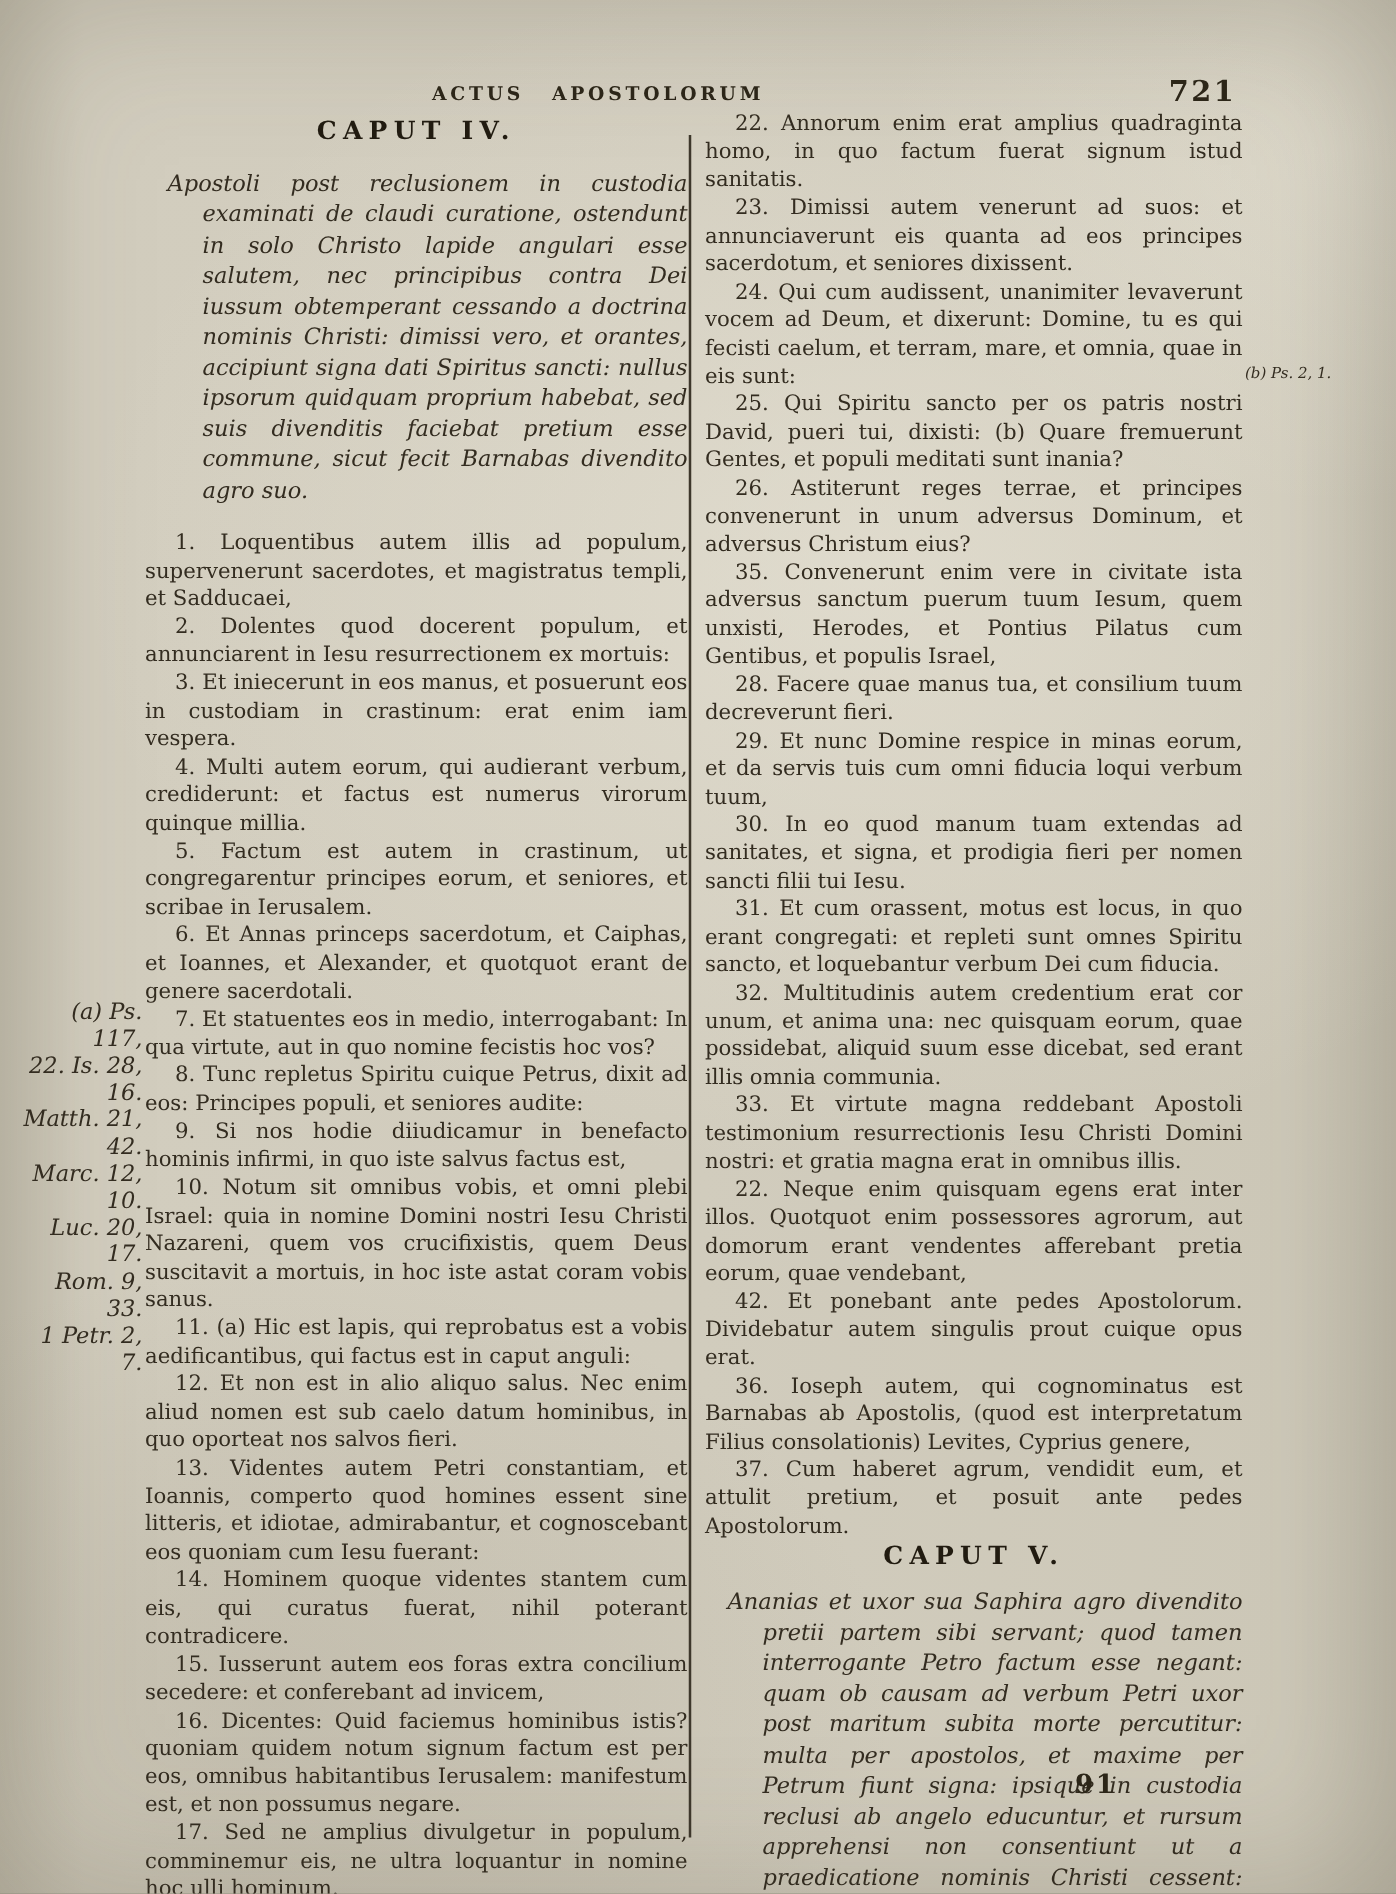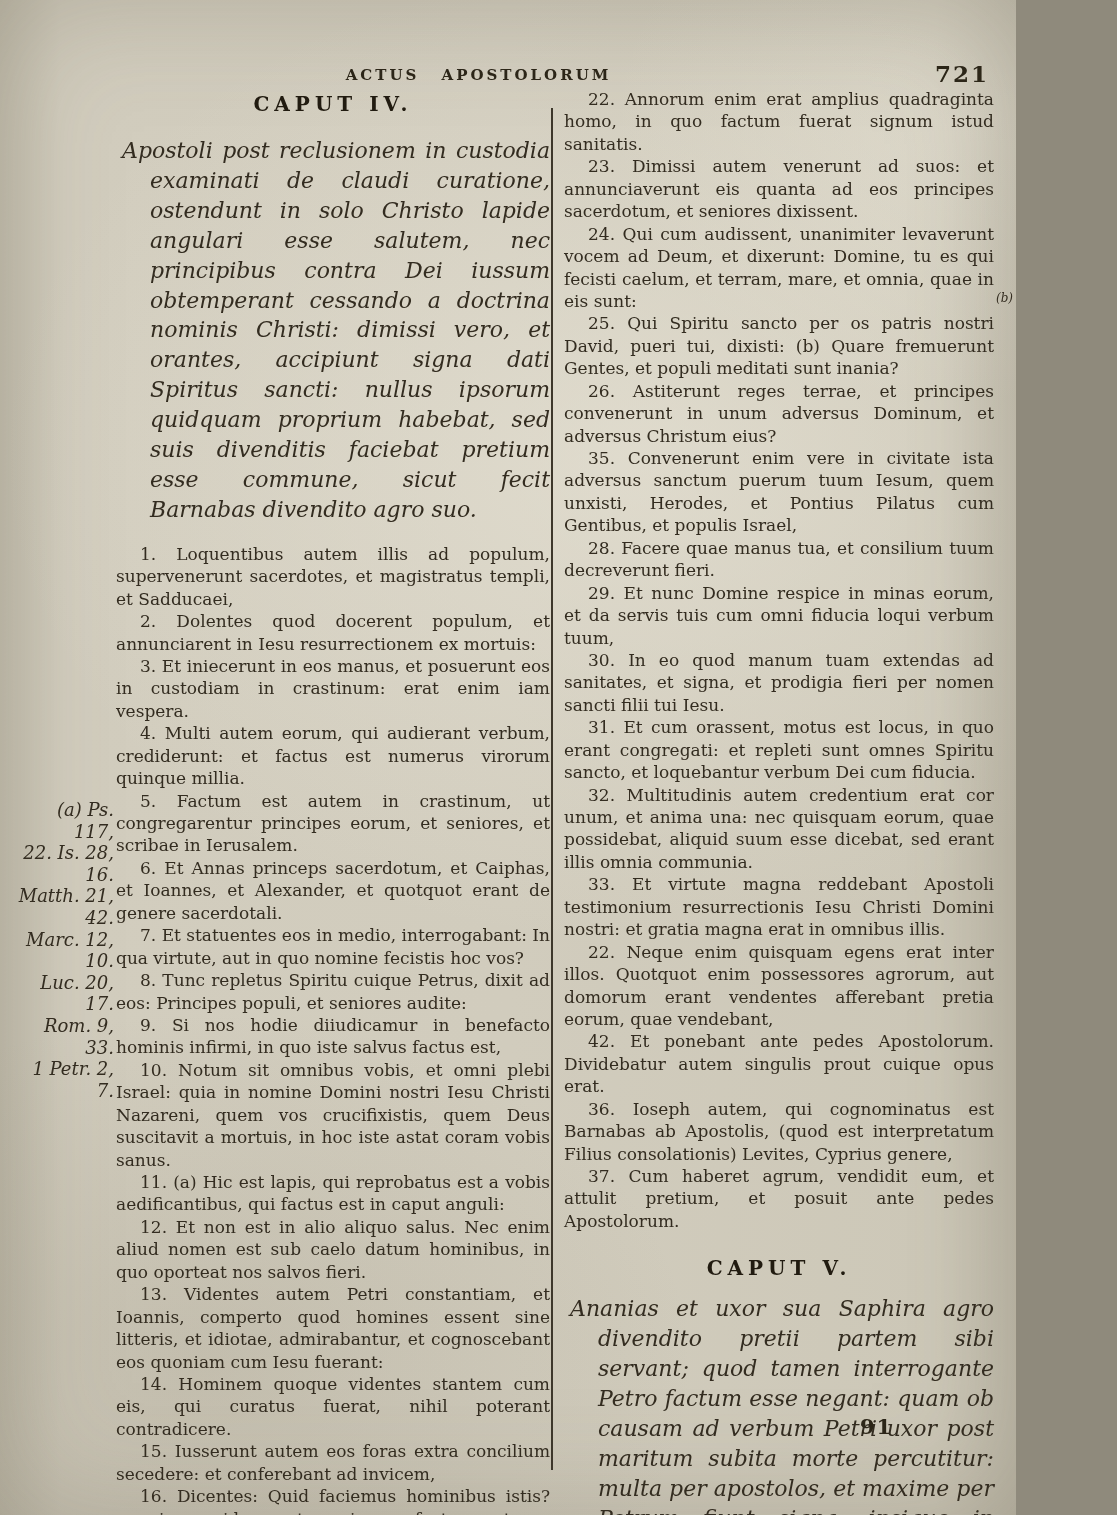--- a/index.html
+++ b/index.html
@@ -1,17 +1,17 @@
 <!DOCTYPE html>
 <html><head>
 <meta charset="utf-8">
 <style>
   html,body{margin:0;padding:0;background:#8f8a7c;}
   .scan{
-    position:relative;width:1016px;height:1515px;overflow:hidden;
+    position:relative;width:1117px;height:1515px;overflow:hidden;
     background:
       radial-gradient(ellipse 900px 700px at 62% 30%, rgba(236,232,219,.55), rgba(236,232,219,0) 70%),
       radial-gradient(ellipse 700px 500px at 20% 90%, rgba(150,143,124,.25), rgba(150,143,124,0) 70%),
       radial-gradient(ellipse 500px 400px at 95% 8%, rgba(232,228,215,.5), rgba(232,228,215,0) 70%),
       linear-gradient(90deg,#c6c1b1 0%,#d2cdbe 6%,#d1ccbd 50%,#cdc8b8 92%,#c3beae 100%);
     box-shadow:inset 0 0 120px rgba(90,84,66,.28);
     font-family:"DejaVu Serif","Liberation Serif",serif;
     color:#332c20;
   }
   .runhead{position:absolute;top:60px;left:0;width:1117px;height:36px;}
@@ -21,23 +21,23 @@
   }
   .pagenum{position:absolute;right:128px;top:0;font-size:23px;font-weight:bold;letter-spacing:2px;color:#2c2618;}
   .divider{position:absolute;left:551px;top:108px;width:2px;height:1362px;background:#3d372b;}
   .col{position:absolute;top:88px;text-align:justify;}
   .col-left{left:116px;width:434px;}
   .col-right{left:564px;width:430px;}
   .caput{
     margin:4px 0 20px 0;text-align:center;font-size:20px;font-weight:bold;
     letter-spacing:5px;color:#211b10;
   }
-  .caput5{margin-top:24px;margin-bottom:14px;}
+  .caput5{margin-top:0;margin-bottom:14px;}
   .summary{
-    margin:0 0 18px 6px;font-style:italic;font-size:22px;line-height:1.36;
+    margin:0 0 18px 18px;font-style:italic;font-size:18px;line-height:1.36;
     padding-left:28px;text-indent:-28px;
   }
   .verse{margin:0;font-size:17px;line-height:1.32;text-indent:24px;}
   .vn{white-space:nowrap;}
   .mnote{
     position:absolute;font-style:italic;font-size:18px;line-height:1.2;
     color:#332c20;
   }
   .mnote-a{left:12px;top:799px;width:102px;text-align:right;}
   .mnote-b{left:996px;top:271px;width:115px;text-align:left;font-size:12px;margin-top:20px;}

